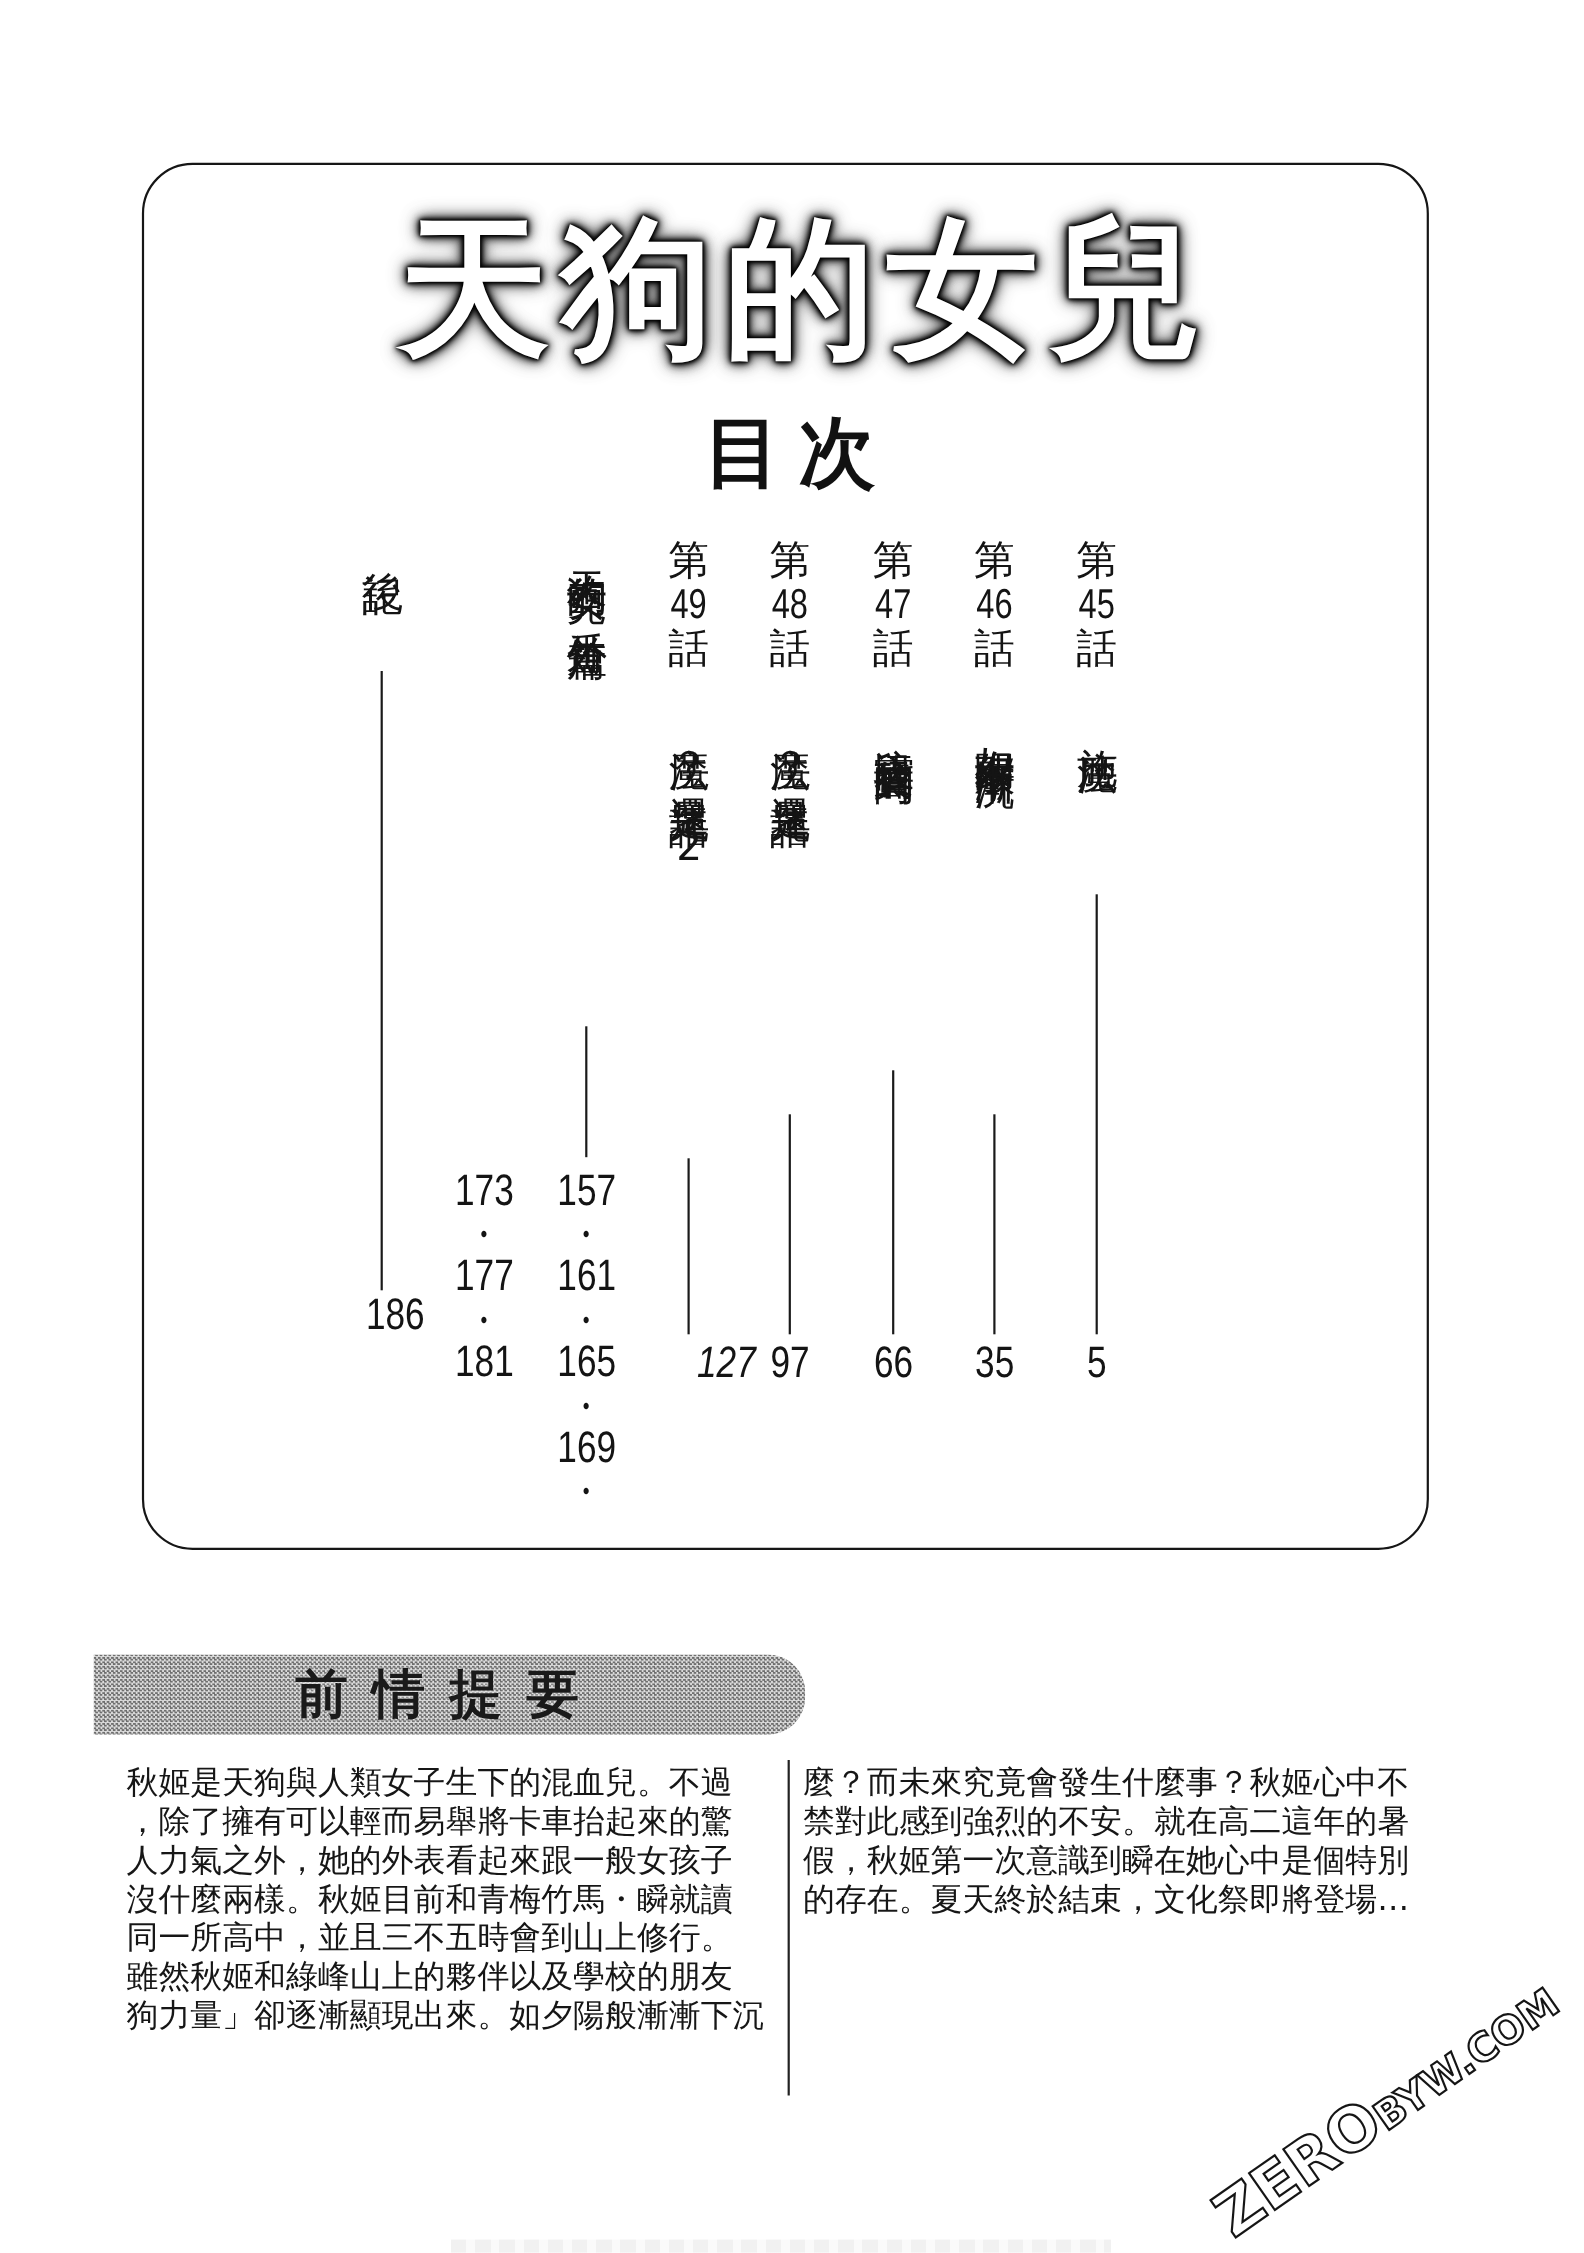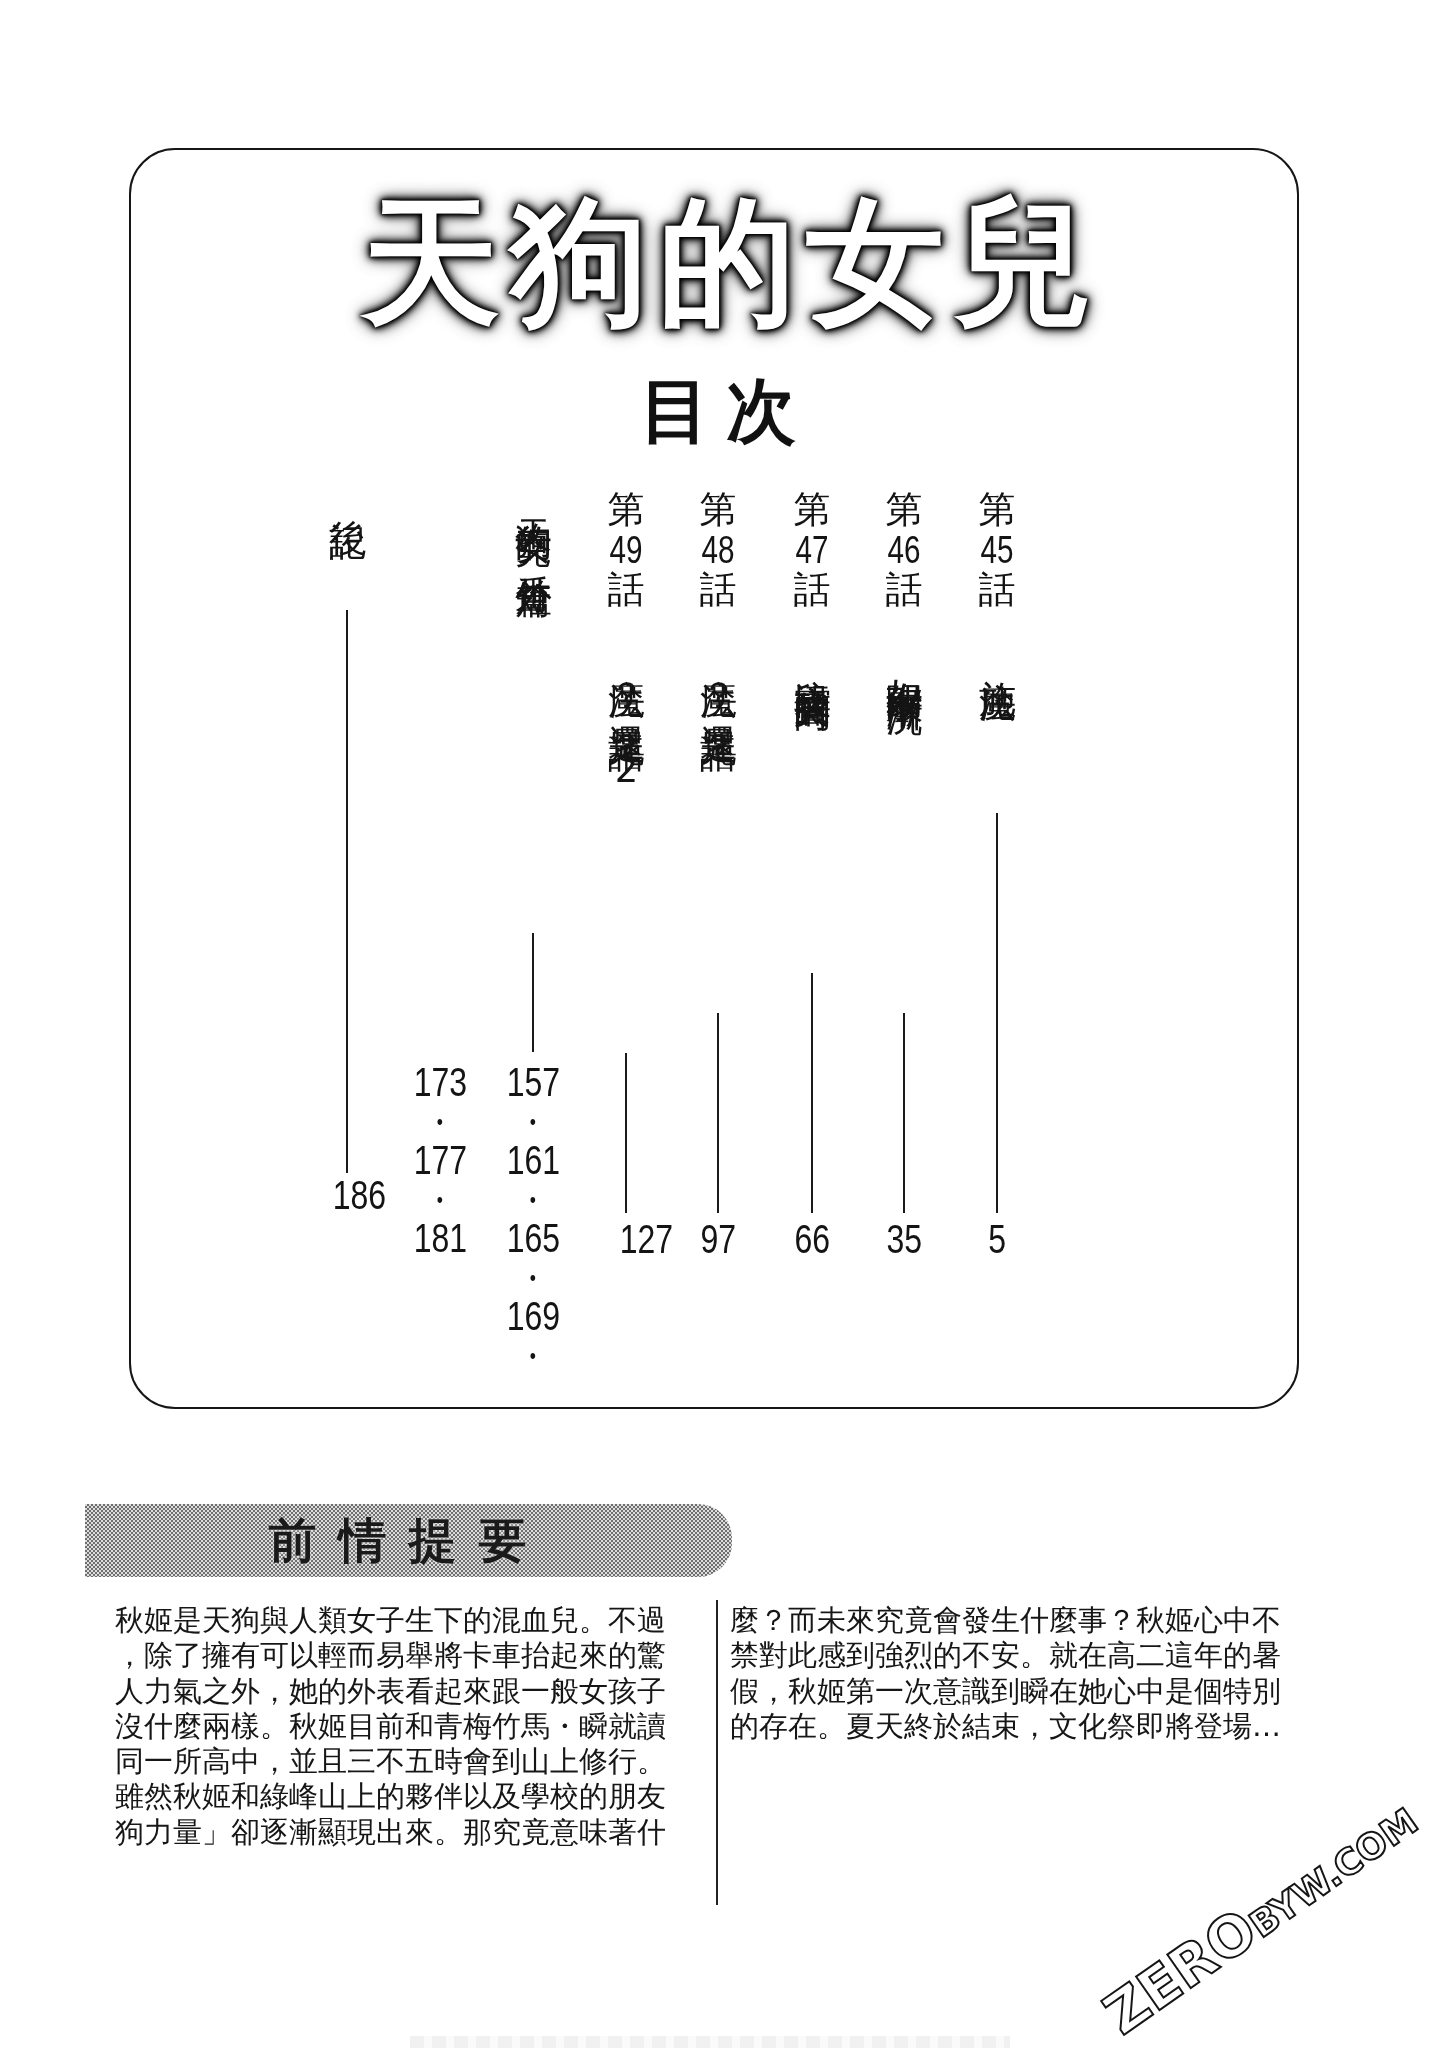--- a/index.html
+++ b/index.html
@@ -101,21 +101,21 @@
 <div class="abs leader" style="left:717px; top:1013px; height:200px;"></div>
 <div class="abs pg" style="left:673px; top:1220px;"><span>97</span></div>
 
 <div class="abs col" style="left:606px; top:490px;">
   <div class="ch">第</div>
   <div class="num">49</div>
   <div class="ch">話</div>
   <div class="vt">魔法？還是咒語？2</div>
 </div>
 <div class="abs leader" style="left:625px; top:1053px; height:160px;"></div>
-<div class="abs pg" style="left:601px; top:1220px;"><span>127</span></div>
+<div class="abs pg" style="left:615px; top:1220px;font-style:italic;"><span>127</span></div>
 
 <div class="abs col" style="left:513px; top:490px;">
   <div class="vt first">天狗的女兒</div>
   <div class="vt">番外短篇</div>
 </div>
 <div class="abs leader" style="left:532px; top:933px; height:119px;"></div>
 <div class="abs pg-stack" style="left:488px; top:1063px;">
   <div class="pg"><span>157</span></div>
   <div class="pg dot"><span>•</span></div>
   <div class="pg"><span>161</span></div>
@@ -143,21 +143,21 @@
   <div class="banner-text">前情提要</div>
 </div>
 
 <div class="abs summary-col" style="left:115px;">
   <div>秋姬是天狗與人類女子生下的混血兒。不過</div>
   <div>，除了擁有可以輕而易舉將卡車抬起來的驚</div>
   <div>人力氣之外，她的外表看起來跟一般女孩子</div>
   <div>沒什麼兩樣。秋姬目前和青梅竹馬・瞬就讀</div>
   <div>同一所高中，並且三不五時會到山上修行。</div>
   <div>雖然秋姬和綠峰山上的夥伴以及學校的朋友</div>
-  <div>狗力量」卻逐漸顯現出來。那究竟意味著什</div>
+  <div>狗力量」卻逐漸顯現出來。如夕陽般漸漸下沉</div>
 </div>
 
 <div class="abs divider"></div>
 
 <div class="abs summary-col" style="left:730px;">
   <div>麼？而未來究竟會發生什麼事？秋姬心中不</div>
   <div>禁對此感到強烈的不安。就在高二這年的暑</div>
   <div>假，秋姬第一次意識到瞬在她心中是個特別</div>
   <div>的存在。夏天終於結束，文化祭即將登場…</div>
 </div>

